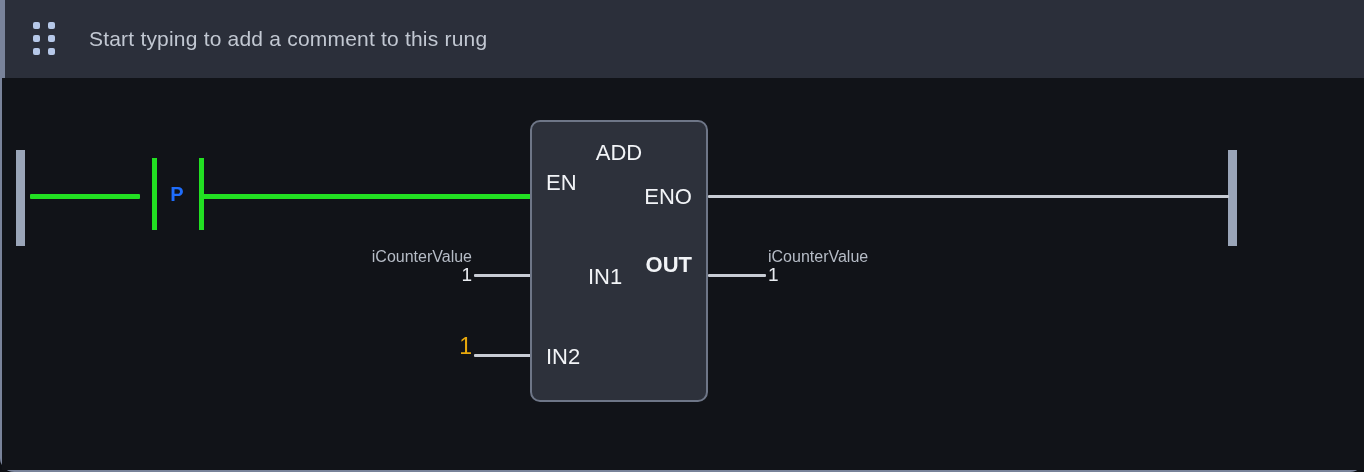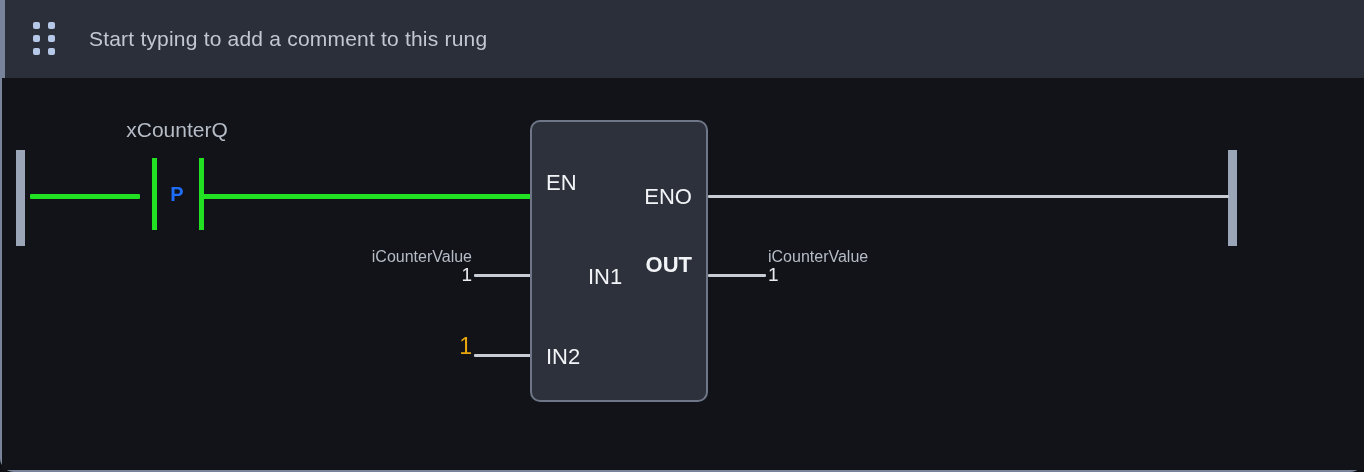--- a/index.html
+++ b/index.html
@@ -204,21 +204,20 @@
     <div class="rail" id="left-rail"></div>
     <div class="rail" id="right-rail"></div>
 
     <div class="wire energized" id="wire-left"></div>
     <div class="wire energized" id="wire-mid"></div>
     <div class="wire" id="wire-eno"></div>
     <div class="wire" id="wire-in1"></div>
     <div class="wire" id="wire-in2"></div>
     <div class="wire" id="wire-out"></div>
 
-    <div id="contact-label">xCounterQ</div>
 
     <div id="contact-p">
       <div class="bar left"></div>
       <div class="bar right"></div>
       <div id="contact-p-letter">P</div>
     </div>
 
     <div class="operand" id="operand-in1">
       <span class="name">iCounterValue</span>
       <span class="value">1</span>
@@ -227,20 +226,21 @@
     <div class="operand" id="operand-in2">
       <span class="value literal">1</span>
     </div>
 
     <div class="operand" id="operand-out">
       <span class="name">iCounterValue</span>
       <span class="value">1</span>
     </div>
 
     <div id="add-block">
+      <div id="add-title">ADD</div>
       <div class="pin" id="pin-en">EN</div>
       <div class="pin" id="pin-in1">IN1</div>
       <div class="pin" id="pin-in2">IN2</div>
       <div class="pin" id="pin-eno">ENO</div>
       <div class="pin" id="pin-out">OUT</div>
     </div>
 
   </div>
 </div>
 

